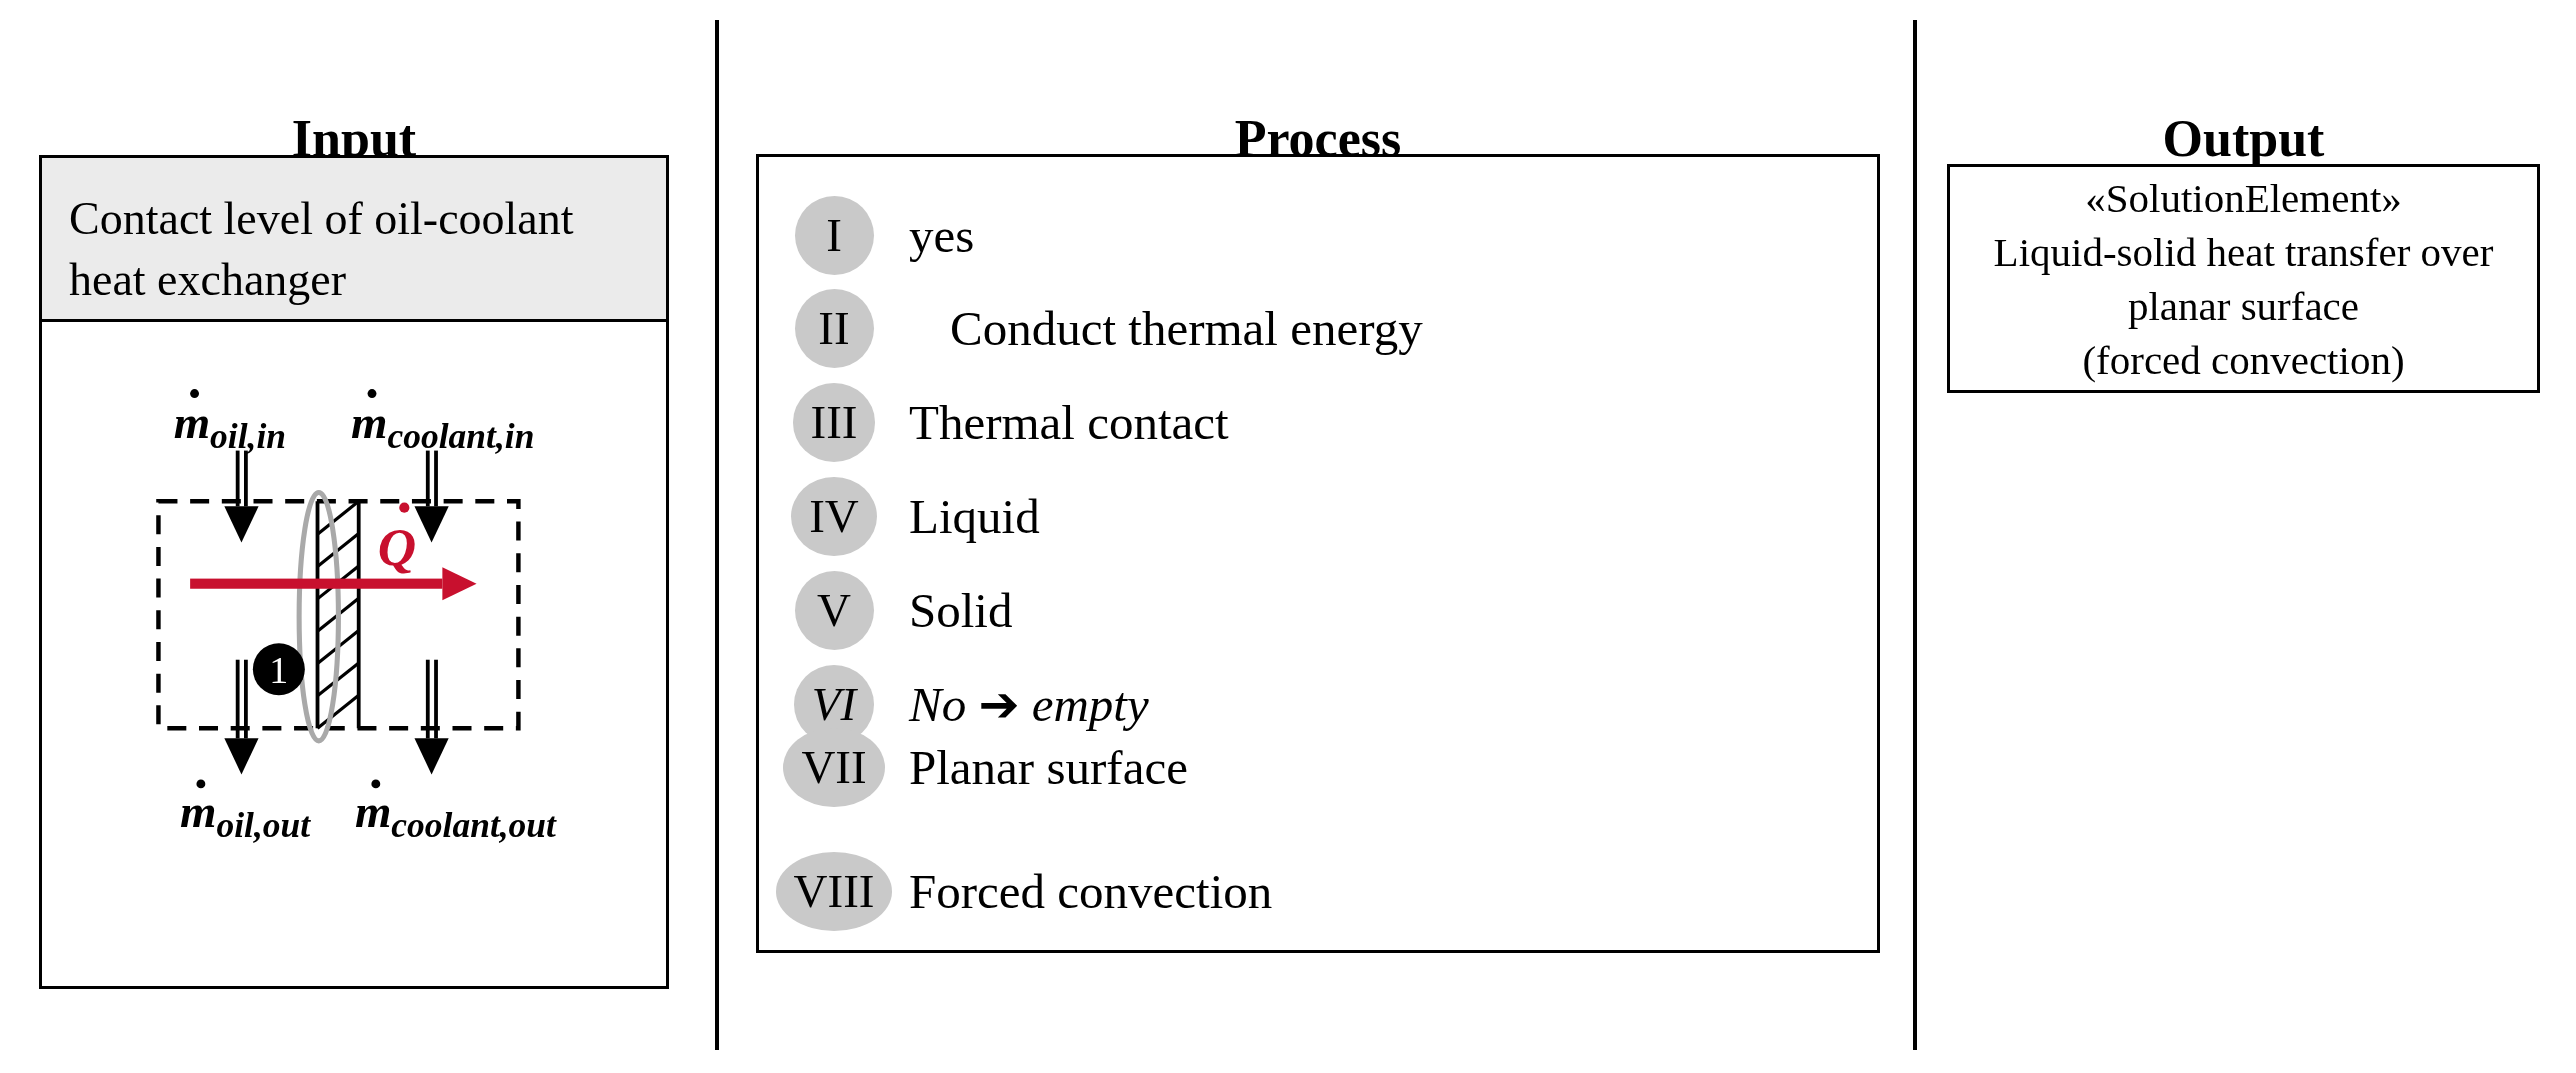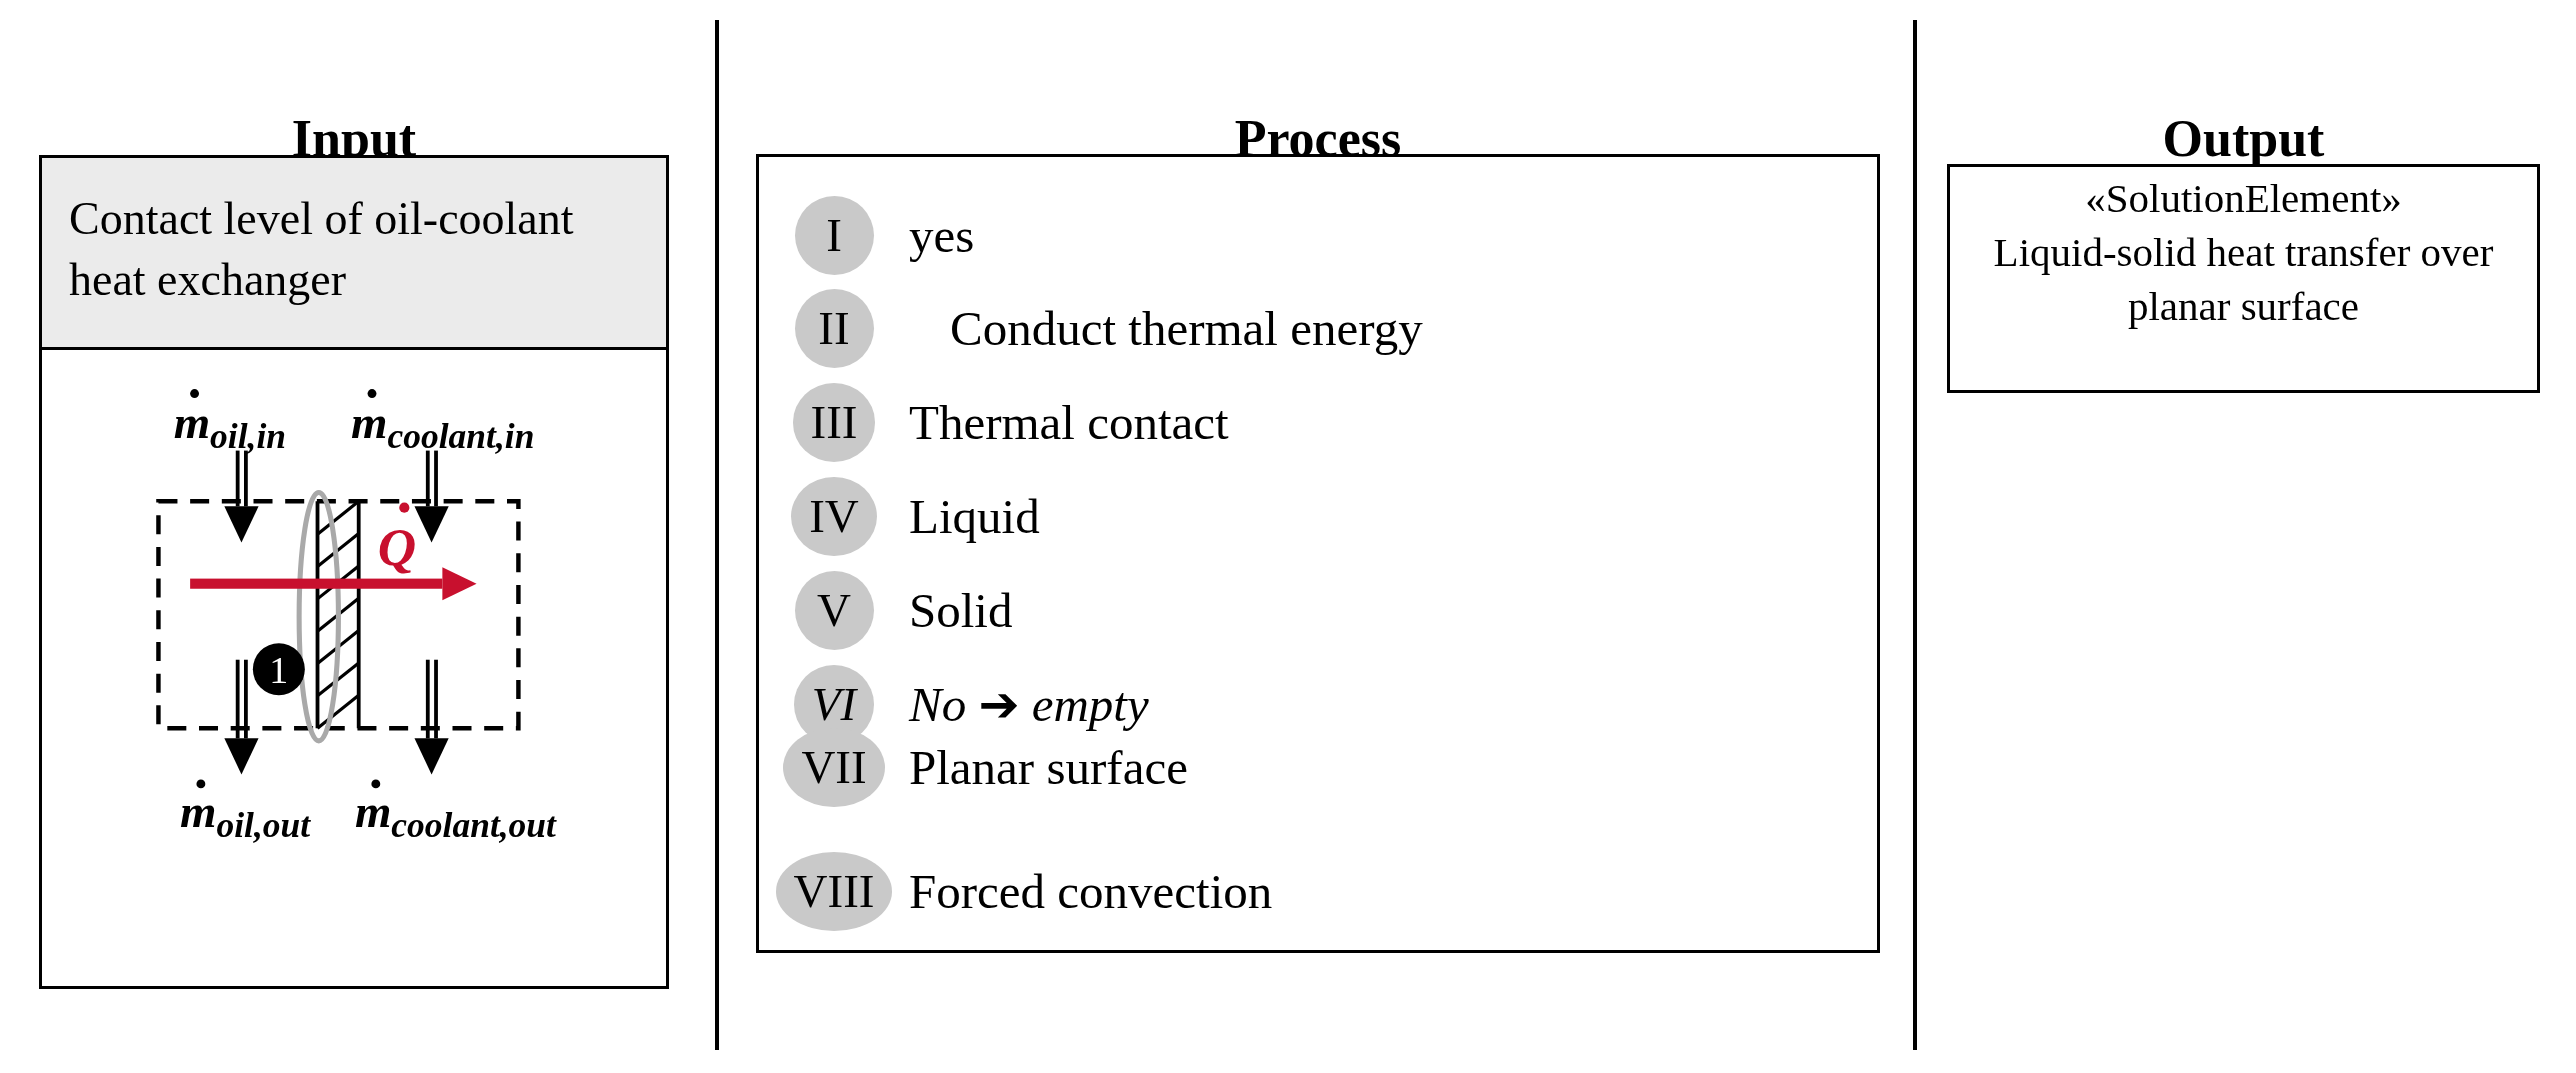--- a/index.html
+++ b/index.html
@@ -22,21 +22,21 @@
   .divider{position:absolute;top:20px;height:1030px;width:3.8px;background:#000;}
   #divider-1{left:715px;}
   #divider-2{left:1913px;}
 
   
   #input-panel{
     position:absolute;left:39px;top:155px;width:630px;height:834px;
     border:3.8px solid #000;box-sizing:border-box;background:#fff;
   }
   #input-header{
-    position:absolute;left:0;top:0;right:0;height:192px;
+    position:absolute;left:0;top:0;right:0;height:164px;
     background:#ebebeb;border-bottom:3.8px solid #000;box-sizing:border-box;
     font-size:46px;line-height:61px;
     padding:30px 25px 0 27px;
   }
   #input-diagram{position:absolute;left:-3.8px;top:-3.8px;width:630px;height:834px;}
   #input-note{
     position:absolute;left:6.3px;bottom:9px;
     font-size:43px;line-height:56px;color:#6f6f6f;
     white-space:nowrap;
   }
@@ -224,14 +224,15 @@
         <span class="num-badge">VIII</span>
       </div>
     <span class="row-label">Forced convection</span>
   </div>
 </div>
 
 <div id="output-panel">
   <div class="output-line">«SolutionElement»</div>
   <div class="output-line">Liquid-solid heat transfer over</div>
   <div class="output-line">planar surface</div>
+  <div class="output-line">(forced convection)</div>
 </div>
 
 
 </body></html>

